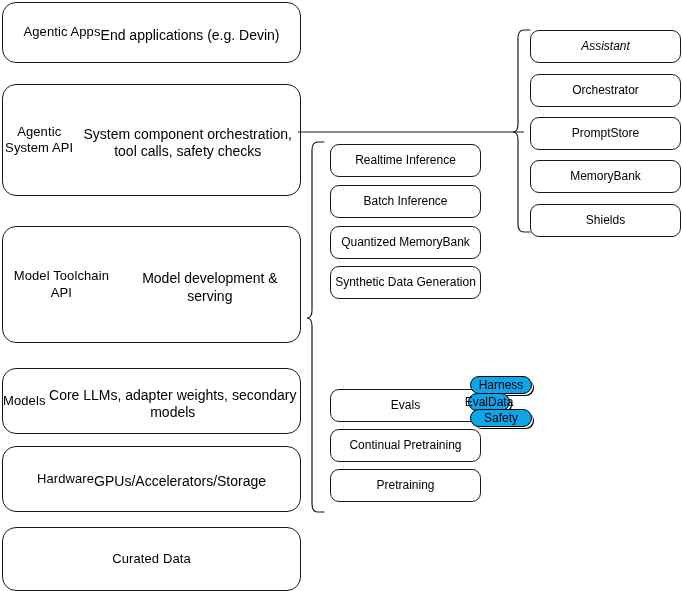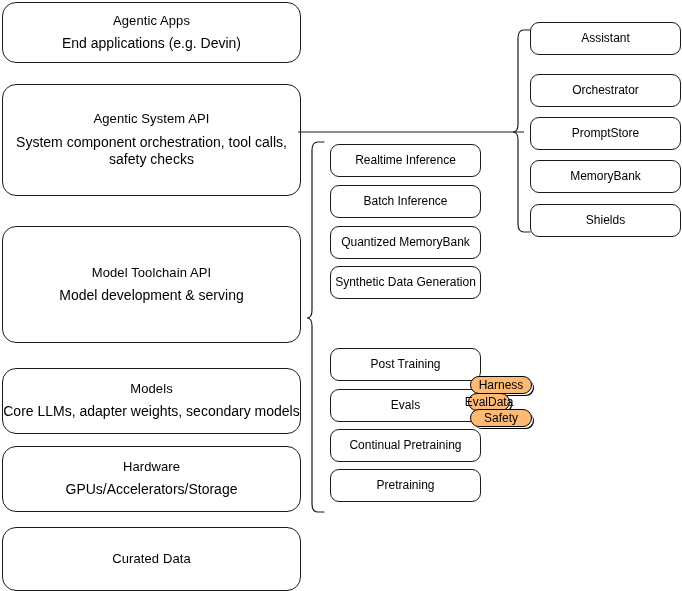--- a/index.html
+++ b/index.html
@@ -25,21 +25,20 @@
   }
 
   
   .box {
     position: absolute;
     box-sizing: border-box;
     border: 1px solid #1a1a1a;
     border-radius: 12px;
     background: #ffffff;
     display: flex;
-    flex-direction: column;
     align-items: center;
     justify-content: center;
     text-align: center;
     line-height: 1.25;
   }
 
   
   .layer {
     left: 2px;
     width: 299px;
@@ -63,21 +62,21 @@
   }
   .chip.mid  { left: 330px; width: 151px; }
   .chip.side { left: 530px; width: 151px; }
 
   
   .pill {
     position: absolute;
     box-sizing: border-box;
     border: 1px solid #000000;
     border-radius: 999px;
-    background: #fdba74;
+    background: #0ea5e9;
     font-size: 12px;
     display: flex;
     align-items: center;
     justify-content: center;
     box-shadow: 2px 2px 0 -1px #ffffff, 3px 3px 0 -1px #000000;
   }
 
   
   .bracket { position: absolute; overflow: visible; }
 
@@ -134,44 +133,41 @@
   </div>
   <div class="box chip mid" style="top:185px;">
     <span>Batch Inference</span>
   </div>
   <div class="box chip mid" style="top:226px;">
     <span>Quantized MemoryBank</span>
   </div>
   <div class="box chip mid" style="top:266px;">
     <span>Synthetic Data Generation</span>
   </div>
-  <div class="box chip mid" style="top:348px;">
-    <span>Post Training</span>
-  </div>
   <div class="box chip mid" style="top:389px;">
     <span>Evals</span>
   </div>
   <div class="box chip mid" style="top:429px;">
     <span>Continual Pretraining</span>
   </div>
   <div class="box chip mid" style="top:469px;">
     <span>Pretraining</span>
   </div>
 
   <div class="pill" style="left:470px;top:376px;width:62px;height:18px;">
     <span>Harness</span>
   </div>
   <div class="pill" style="left:468px;top:393px;width:42px;height:18px;">
     <span>EvalData</span>
   </div>
   <div class="pill" style="left:470px;top:409px;width:62px;height:18px;">
     <span>Safety</span>
   </div>
 
-  <div class="box chip side" style="top:22px;">
+  <div class="box chip side" style="top:30px;font-style:italic;">
     <span>Assistant</span>
   </div>
   <div class="box chip side" style="top:74px;">
     <span>Orchestrator</span>
   </div>
   <div class="box chip side" style="top:117px;">
     <span>PromptStore</span>
   </div>
   <div class="box chip side" style="top:160px;">
     <span>MemoryBank</span>

